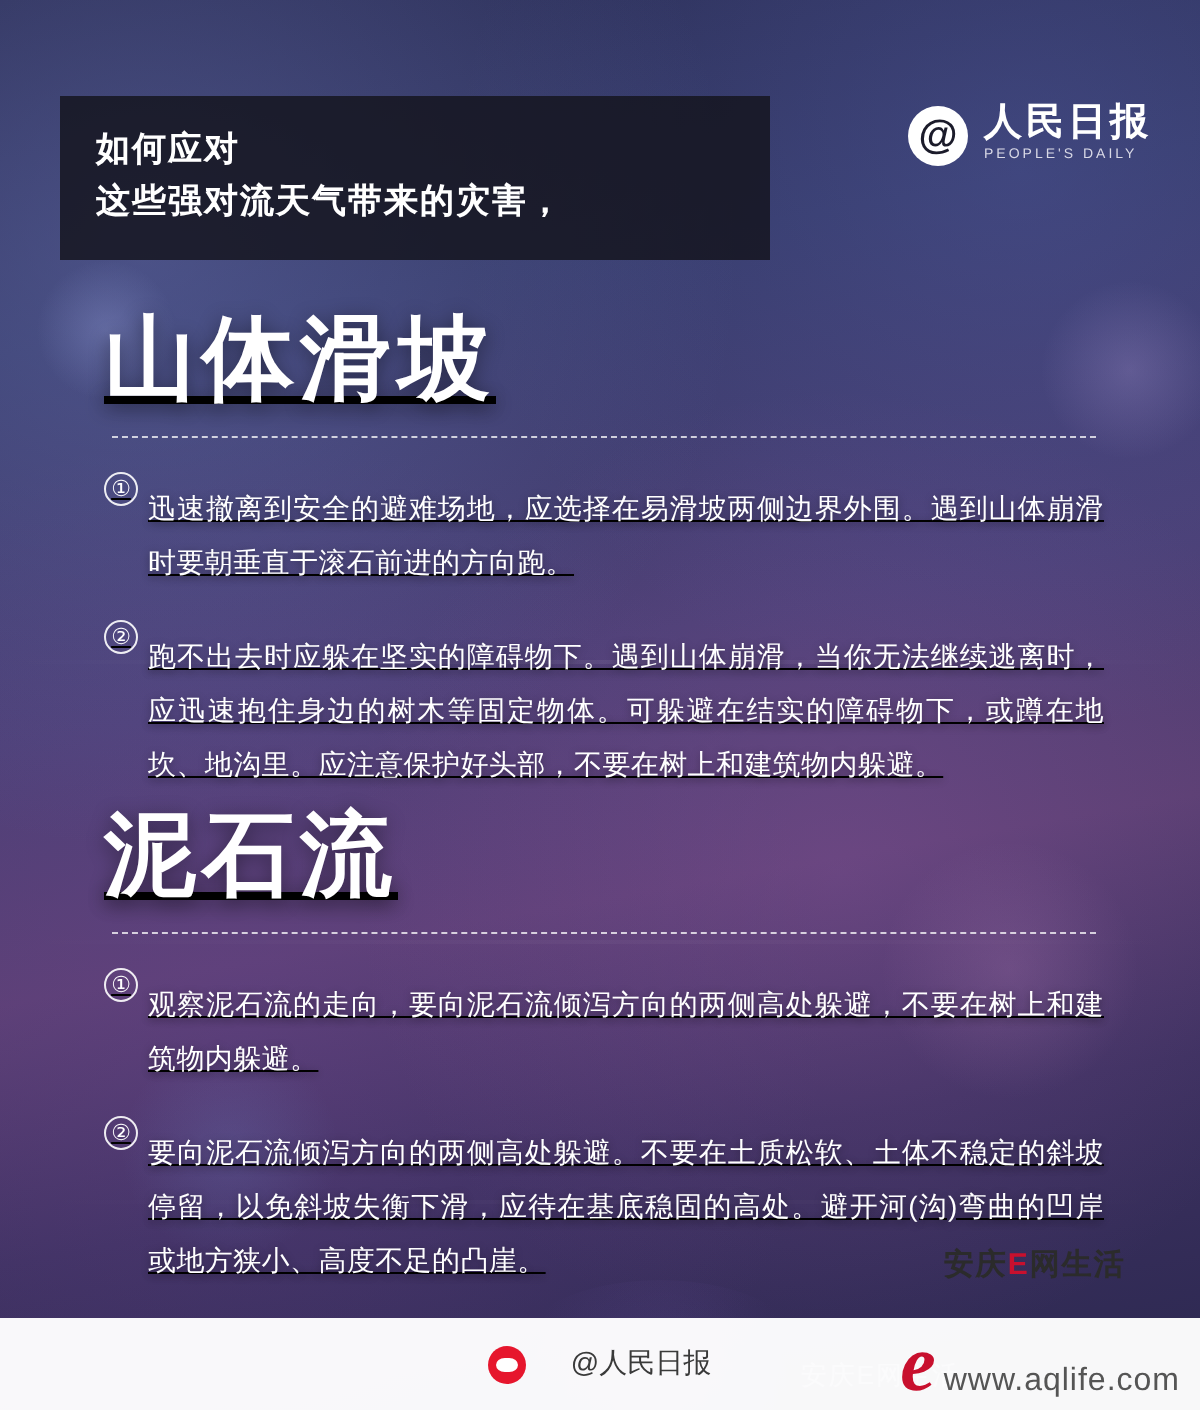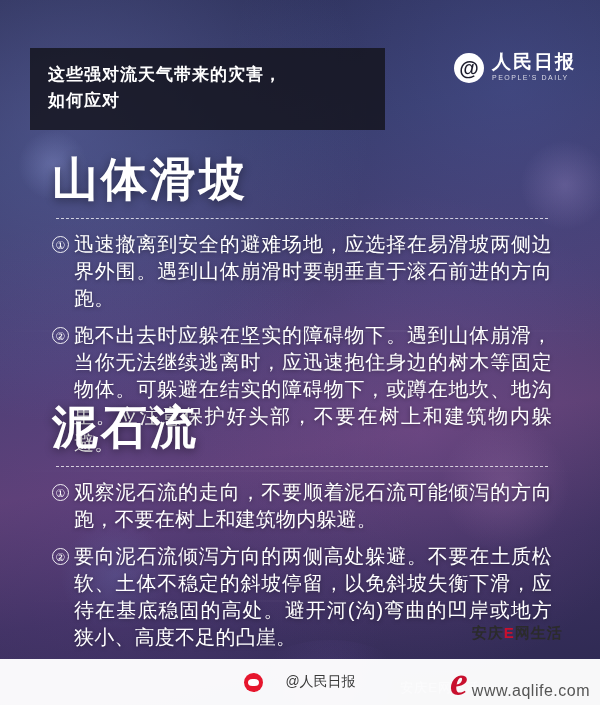--- a/index.html
+++ b/index.html
@@ -105,20 +105,21 @@
     font-size: 7px;
     letter-spacing: 1.5px;
     line-height: 11px;
   }
 
   
   .section {
     position: absolute;
     left: 52px;
     width: 500px;
+    text-decoration: underline;
   }
   #section-0 { top: 150px; }
   #section-1 { top: 398px; }
 
   .sec-title {
     color: #ffffff;
     font-size: 46px;
     font-weight: bold;
     letter-spacing: 3px;
     line-height: 58px;
@@ -145,25 +146,26 @@
     border: 1px solid rgba(255,255,255,0.9);
     border-radius: 50%;
     color: #ffffff;
     font-size: 11px;
     line-height: 17px;
     text-align: center;
     box-sizing: border-box;
   }
   .item-text {
     color: #ffffff;
-    font-size: 20px;
+    font-size: 14px;
     line-height: 27px;
     letter-spacing: 0.2px;
     text-align: justify;
     text-shadow: 0 1px 4px rgba(0,0,0,0.4);
+    margin-top: 10px;
   }
 
   
   .footer {
     position: absolute;
     left: 0;
     bottom: 0;
     width: 600px;
     height: 46px;
     background: rgba(255,255,255,0.97);
@@ -254,22 +256,22 @@
   <div class="bokeh b1"></div>
   <div class="bokeh b2"></div>
   <div class="bokeh b3"></div>
   <div class="bokeh b4"></div>
   <div class="bokeh b5"></div>
   <div class="streak s1"></div>
   <div class="streak s2"></div>
   <div class="streak s3"></div>
 
   <div class="header">
+    <div class="header-line">如何应对</div>
     <div class="header-line">这些强对流天气带来的灾害，</div>
-    <div class="header-line">如何应对</div>
   </div>
 
   <div class="logo">
     <div class="logo-mark">
       <span>@</span>
     </div>
     <div class="logo-text">
       <div class="logo-cn">人民日报</div>
       <div class="logo-en">PEOPLE'S DAILY</div>
     </div>
@@ -286,21 +288,21 @@
       <div class="item-num">②</div>
       <div class="item-text">跑不出去时应躲在坚实的障碍物下。遇到山体崩滑，当你无法继续逃离时，应迅速抱住身边的树木等固定物体。可躲避在结实的障碍物下，或蹲在地坎、地沟里。应注意保护好头部，不要在树上和建筑物内躲避。</div>
     </div>
   </div>
 
   <div class="section" id="section-1">
     <div class="sec-title">泥石流</div>
     <div class="divider"></div>
     <div class="item">
       <div class="item-num">①</div>
-      <div class="item-text">观察泥石流的走向，不要顺着泥石流可能倾泻的方向跑，不要在树上和建筑物内躲避。</div>
+      <div class="item-text">观察泥石流的走向，要向泥石流倾泻方向的两侧高处躲避，不要在树上和建筑物内躲避。</div>
     </div>
     <div class="item">
       <div class="item-num">②</div>
       <div class="item-text">要向泥石流倾泻方向的两侧高处躲避。不要在土质松软、土体不稳定的斜坡停留，以免斜坡失衡下滑，应待在基底稳固的高处。避开河(沟)弯曲的凹岸或地方狭小、高度不足的凸崖。</div>
     </div>
   </div>
 
   <div class="wm-ghost">安庆E网生活</div>
 
   <div class="footer">

